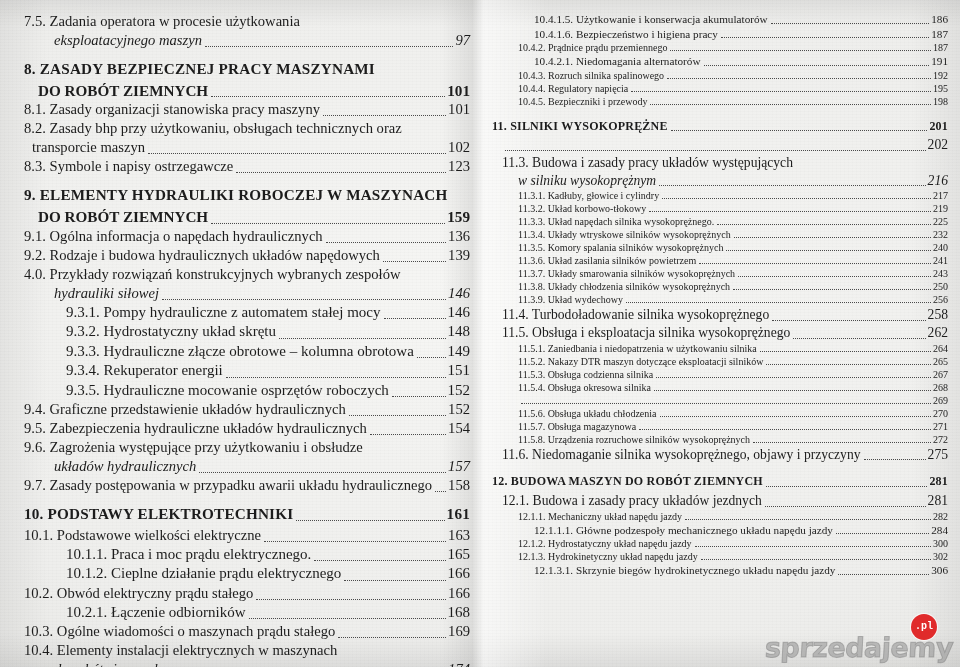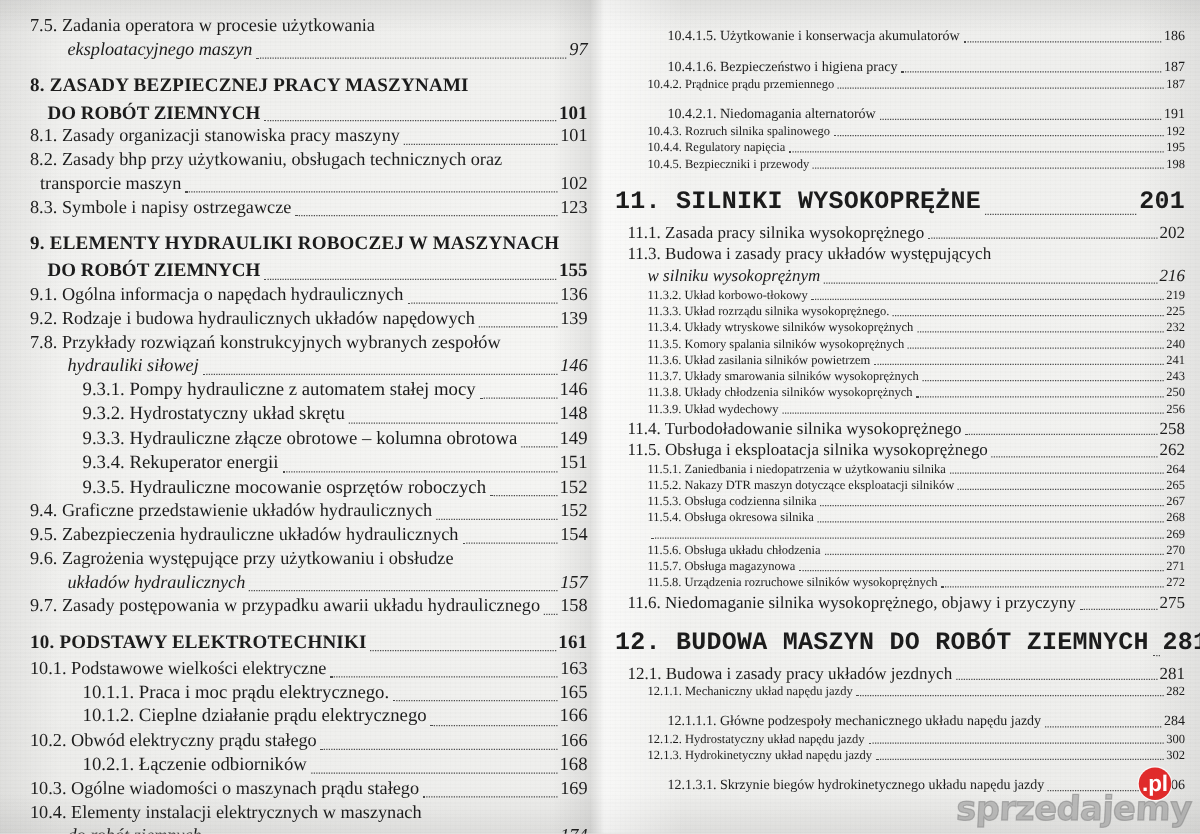--- a/index.html
+++ b/index.html
@@ -59,24 +59,24 @@
     margin-top:9px;margin-bottom:2px;
   }
   .lvl-h .pg{font-weight:bold;text-align:right;}
   .lvl-1{font-size:14.6px;}
   .lvl-2{font-size:15px;margin-left:42px;}
   .lvl-3{font-size:11.4px;margin-left:52px;}
   .wrap-1{font-size:14.6px;margin-left:30px;font-style:italic;}
   .wrap-1n{font-size:14.6px;margin-left:8px;}
   .wrap-h{font-size:15.2px;font-weight:bold;margin-left:14px;}
 
-  .col-right .lvl-h{font-size:20px;margin-top:11px;font-family:Liberation Mono, monospace;}
+  .col-right .lvl-h{font-size:12px;margin-top:11px;}
   .col-right .lvl-1{font-size:13.6px;margin-left:10px;}
   .col-right .lvl-2{font-size:10px;margin-left:26px;}
-  .col-right .lvl-3{font-size:11.2px;margin-left:42px;margin-top:10px;}
+  .col-right .lvl-3{font-size:11.2px;margin-left:42px;}
   .col-right .wrap-1{font-size:13.6px;margin-left:26px;}
 
   
   #watermark{
     position:absolute;left:765px;top:628px;
     width:190px;height:34px;pointer-events:none;
   }
   #wm-text{
     position:absolute;left:0;top:4px;
     font-family:"DejaVu Sans","Liberation Sans",sans-serif;
@@ -86,22 +86,22 @@
     transform:skewX(-3deg);
   }
   #wm-badge{
     position:absolute;left:146px;top:-14px;
     width:26px;height:26px;border-radius:50%;
     background:#e02b2b;
     box-shadow:0 0 0 1px rgba(255,255,255,.7);
   }
   #wm-badge span{
     display:block;text-align:center;line-height:26px;
-    font-family:Liberation Sans, sans-serif;
-    font-weight:bold;font-size:18px;color:#fff;
+    font-family:Liberation Mono, monospace;
+    font-weight:bold;font-size:10px;color:#fff;
   }
 </style>
 </head>
 <body>
 
 <div id="paper"></div>
 <div id="grain"></div>
 
 <div class="columns">
   <div class="col col-left" id="col-left">
@@ -138,34 +138,34 @@
         <span class="txt">8.3. Symbole i napisy ostrzegawcze</span>
         <span class="dots"></span>
         <span class="pg">123</span>
       </div>
       <div class="entry lvl-h">
         <span class="txt">9. ELEMENTY HYDRAULIKI ROBOCZEJ W MASZYNACH</span>
       </div>
       <div class="entry wrap-h">
         <span class="txt">DO ROBÓT ZIEMNYCH</span>
         <span class="dots"></span>
-        <span class="pg">155</span>
+        <span class="pg">159</span>
       </div>
       <div class="entry lvl-1">
         <span class="txt">9.1. Ogólna informacja o napędach hydraulicznych</span>
         <span class="dots"></span>
         <span class="pg">136</span>
       </div>
       <div class="entry lvl-1">
         <span class="txt">9.2. Rodzaje i budowa hydraulicznych układów napędowych</span>
         <span class="dots"></span>
         <span class="pg">139</span>
       </div>
       <div class="entry lvl-1">
-        <span class="txt">7.8. Przykłady rozwiązań konstrukcyjnych wybranych zespołów</span>
+        <span class="txt">4.0. Przykłady rozwiązań konstrukcyjnych wybranych zespołów</span>
       </div>
       <div class="entry wrap-1">
         <span class="txt">hydrauliki siłowej</span>
         <span class="dots"></span>
         <span class="pg">146</span>
       </div>
       <div class="entry lvl-2">
         <span class="txt">9.3.1. Pompy hydrauliczne z automatem stałej mocy</span>
         <span class="dots"></span>
         <span class="pg">146</span>
@@ -297,39 +297,43 @@
         <span class="txt">10.4.5. Bezpieczniki i przewody</span>
         <span class="dots"></span>
         <span class="pg">198</span>
       </div>
       <div class="entry lvl-h">
         <span class="txt">11. SILNIKI WYSOKOPRĘŻNE</span>
         <span class="dots"></span>
         <span class="pg">201</span>
       </div>
       <div class="entry lvl-1">
-        <span class="txt">11.1. Zasada pracy silnika wysokoprężnego</span>
         <span class="dots"></span>
         <span class="pg">202</span>
       </div>
       <div class="entry lvl-1">
         <span class="txt">11.3. Budowa i zasady pracy układów występujących</span>
       </div>
       <div class="entry wrap-1">
         <span class="txt">w silniku wysokoprężnym</span>
         <span class="dots"></span>
         <span class="pg">216</span>
       </div>
       <div class="entry lvl-2">
+        <span class="txt">11.3.1. Kadłuby, głowice i cylindry</span>
+        <span class="dots"></span>
+        <span class="pg">217</span>
+      </div>
+      <div class="entry lvl-2">
         <span class="txt">11.3.2. Układ korbowo-tłokowy</span>
         <span class="dots"></span>
         <span class="pg">219</span>
       </div>
       <div class="entry lvl-2">
-        <span class="txt">11.3.3. Układ rozrządu silnika wysokoprężnego.</span>
+        <span class="txt">11.3.3. Układ napędach silnika wysokoprężnego.</span>
         <span class="dots"></span>
         <span class="pg">225</span>
       </div>
       <div class="entry lvl-2">
         <span class="txt">11.3.4. Układy wtryskowe silników wysokoprężnych</span>
         <span class="dots"></span>
         <span class="pg">232</span>
       </div>
       <div class="entry lvl-2">
         <span class="txt">11.3.5. Komory spalania silników wysokoprężnych</span>

